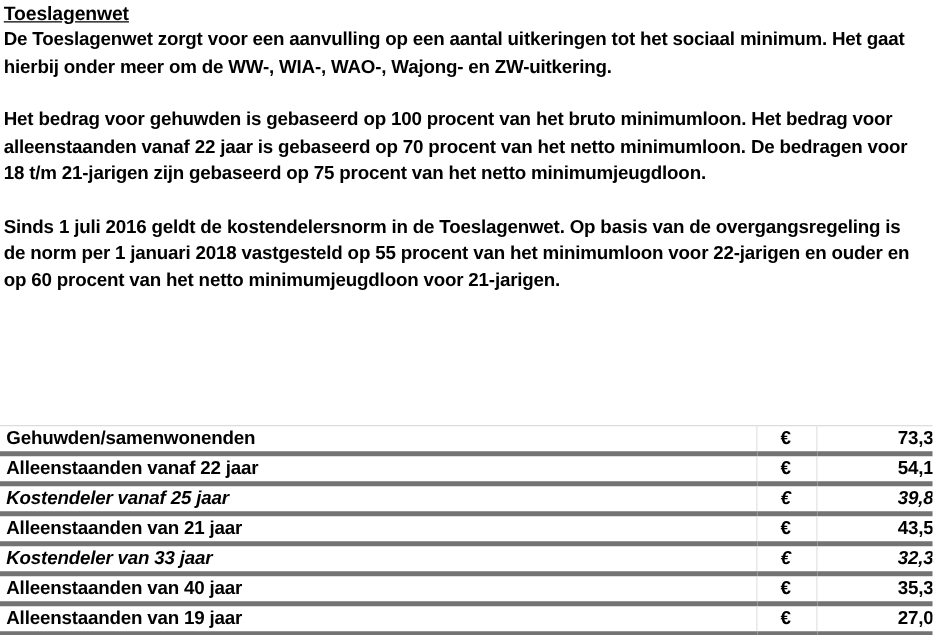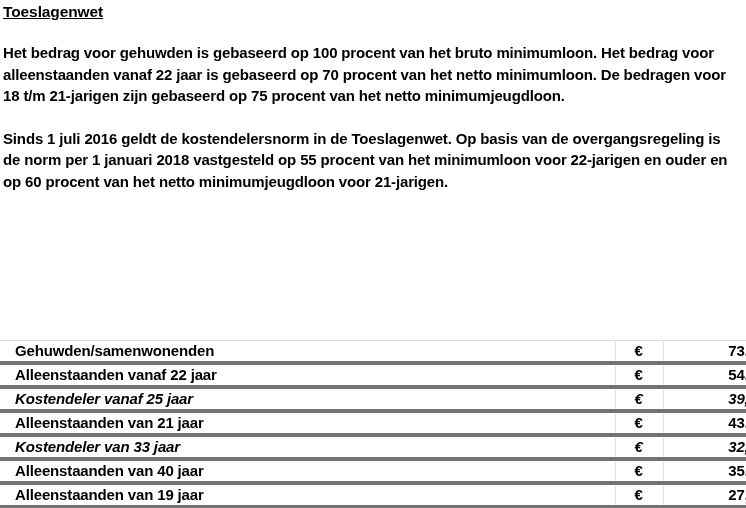--- a/index.html
+++ b/index.html
@@ -77,21 +77,21 @@
     white-space: nowrap;
     overflow: hidden;
   }
 
   .amounts-table tr:first-child td {
     border-top: 1px solid #dcdcdc;
   }
 
   .amounts-table td.c-label {
     width: 600px;
-    padding-left: 15px;
+    padding-left: 5px;
     text-align: left;
   }
 
   .amounts-table td.c-cur {
     width: 45px;
     text-align: center;
     padding-right: 2px;
   }
 
   .amounts-table td.c-amt {
@@ -107,20 +107,21 @@
 </style>
 </head>
 <body>
 
 <div class="page">
 
   <div class="textblock">
 
     <h1 class="doc-title">Toeslagenwet</h1>
 
+    <p class="para">De Toeslagenwet zorgt voor een aanvulling op een aantal uitkeringen tot het sociaal minimum. Het gaat hierbij onder meer om de WW-, WIA-, WAO-, Wajong- en ZW-uitkering.</p>
 
     <p class="para gap">Het bedrag voor gehuwden is gebaseerd op 100 procent van het bruto minimumloon. Het bedrag voor alleenstaanden vanaf 22 jaar is gebaseerd op 70 procent van het netto minimumloon. De bedragen voor 18 t/m 21-jarigen zijn gebaseerd op 75 procent van het netto minimumjeugdloon.</p>
 
     <p class="para gap">Sinds 1 juli 2016 geldt de kostendelersnorm in de Toeslagenwet. Op basis van de overgangsregeling is de norm per 1 januari 2018 vastgesteld op 55 procent van het minimumloon voor 22-jarigen en ouder en op 60 procent van het netto minimumjeugdloon voor 21-jarigen.</p>
 
 
   </div>
 
   <table class="amounts-table">
     <tbody>

